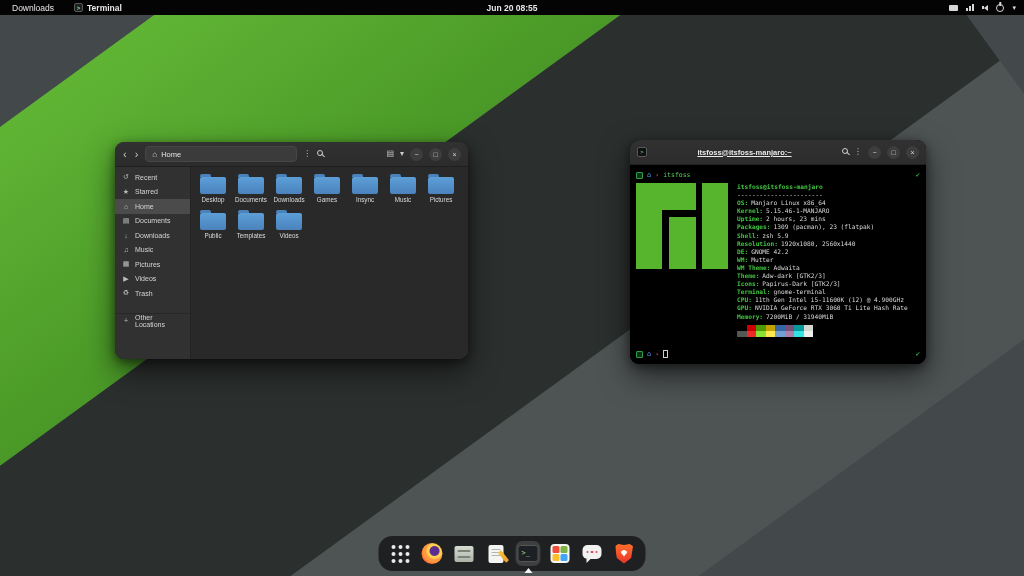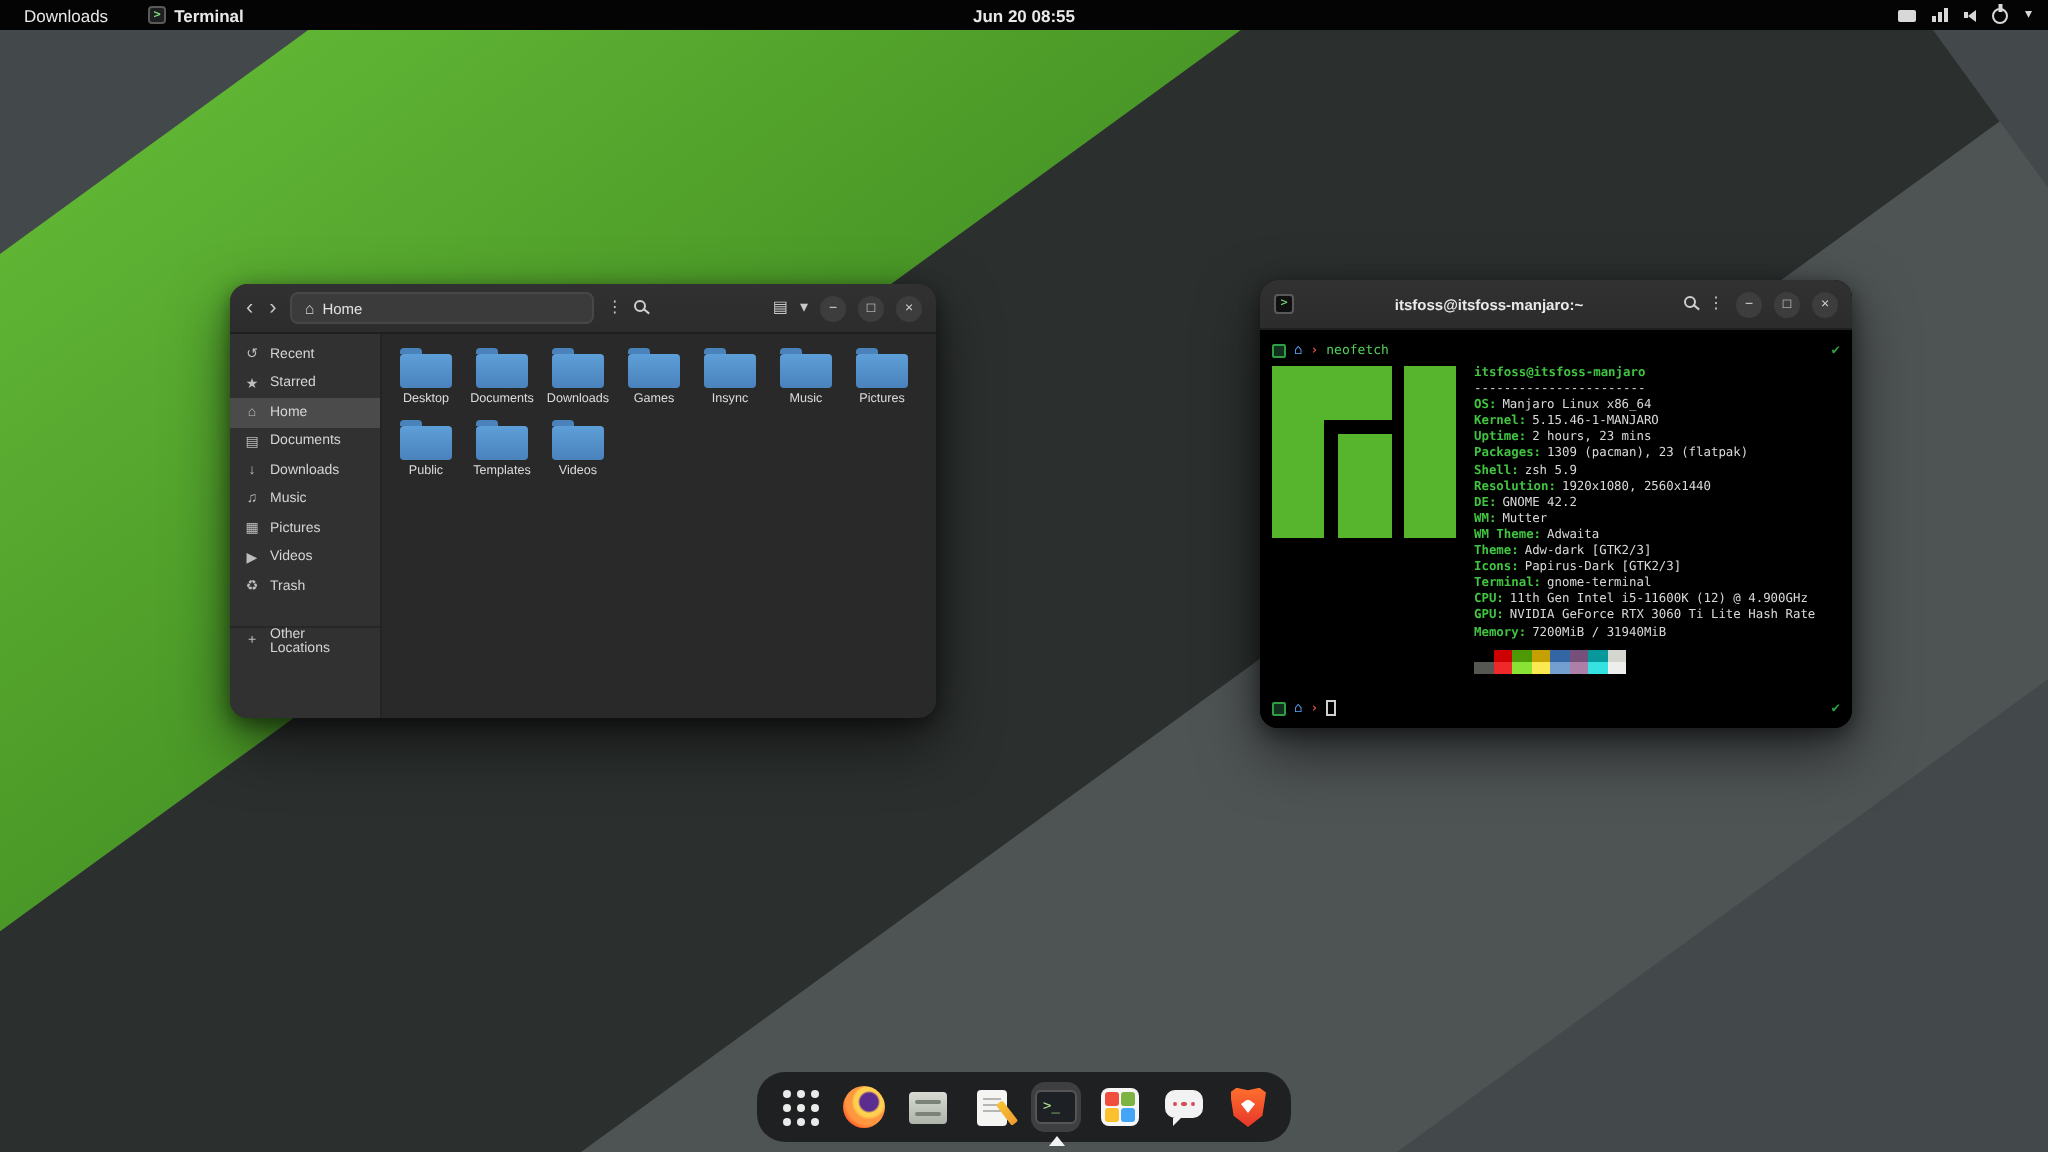--- a/index.html
+++ b/index.html
@@ -70,21 +70,21 @@
   .files-main { flex:1; background:#292929; padding:10px 3px 0 3px; display:flex; flex-wrap:wrap; align-content:flex-start; }
   .fcell { width:38px; display:flex; flex-direction:column; align-items:center; gap:3px; margin-bottom:10px; }
   .folder { display:block; width:26px; height:17px; border-radius:2px; position:relative;
             background:linear-gradient(#5d9fd8,#4a82bc); }
   .folder::before { content:""; position:absolute; top:-3px; left:0; width:11px; height:3px;
                     background:#4a82bc; border-radius:2px 2px 0 0; }
   .fname { font-size:6.3px; color:#dcdcdc; text-align:center; line-height:1; }
 
   
   .term-window { left:630px; top:140px; width:296px; height:224px; background:#000; }
-  .term-title { font-size:7.5px; font-weight:bold; color:#eaeaea; white-space:nowrap; }
+  .term-title { font-size:7.5px; font-weight:bold; color:#eaeaea; white-space:nowrap;text-decoration:underline; }
   .term-app-ico { width:10px; height:10px; background:#101010; border:1px solid #5a5a5a; border-radius:2px;
                   color:#7ed87e; font-size:6px; line-height:8px; text-align:center; font-family:"DejaVu Sans Mono",monospace; }
   .term-body { height:calc(100% - 25px); background:#000; border-radius:0 0 9px 9px; overflow:hidden;
                padding:5px 6px; display:flex; flex-direction:column;
                font-family:"DejaVu Sans Mono",monospace; }
   .prompt-line { display:flex; align-items:center; gap:4px; font-size:6.5px; height:10px; flex:none; color:#ddd; }
   .prompt-line.bottom { margin-top:auto; }
   .pbox { width:7px; height:7px; background:#11301e; border:1px solid #2f9e44; border-radius:1px; flex:none; }
   .phome { color:#58a6ff; font-size:7px; }
   .parrow { color:#e5534b; font-weight:bold; }
@@ -292,21 +292,21 @@
     <span class="hb-ico">⋮</span>
     <span class="win-btn">−</span>
     <span class="win-btn">□</span>
     <span class="win-btn">×</span>
   </div>
   <div class="term-body">
     <div class="prompt-line">
       <span class="pbox"></span>
       <span class="phome">⌂</span>
       <span class="parrow">›</span>
-      <span class="pcmd">neofetch</span>
+      <span class="pcmd">itsfoss</span>
       <span class="pok">✔</span>
     </div>
     <div class="nf-wrap">
       <div class="nf-logo">
         <span class="lg a"></span>
           <span class="lg b"></span>
           <span class="lg c"></span>
           <span class="lg d"></span>
       </div>
       <div class="nf-info">

